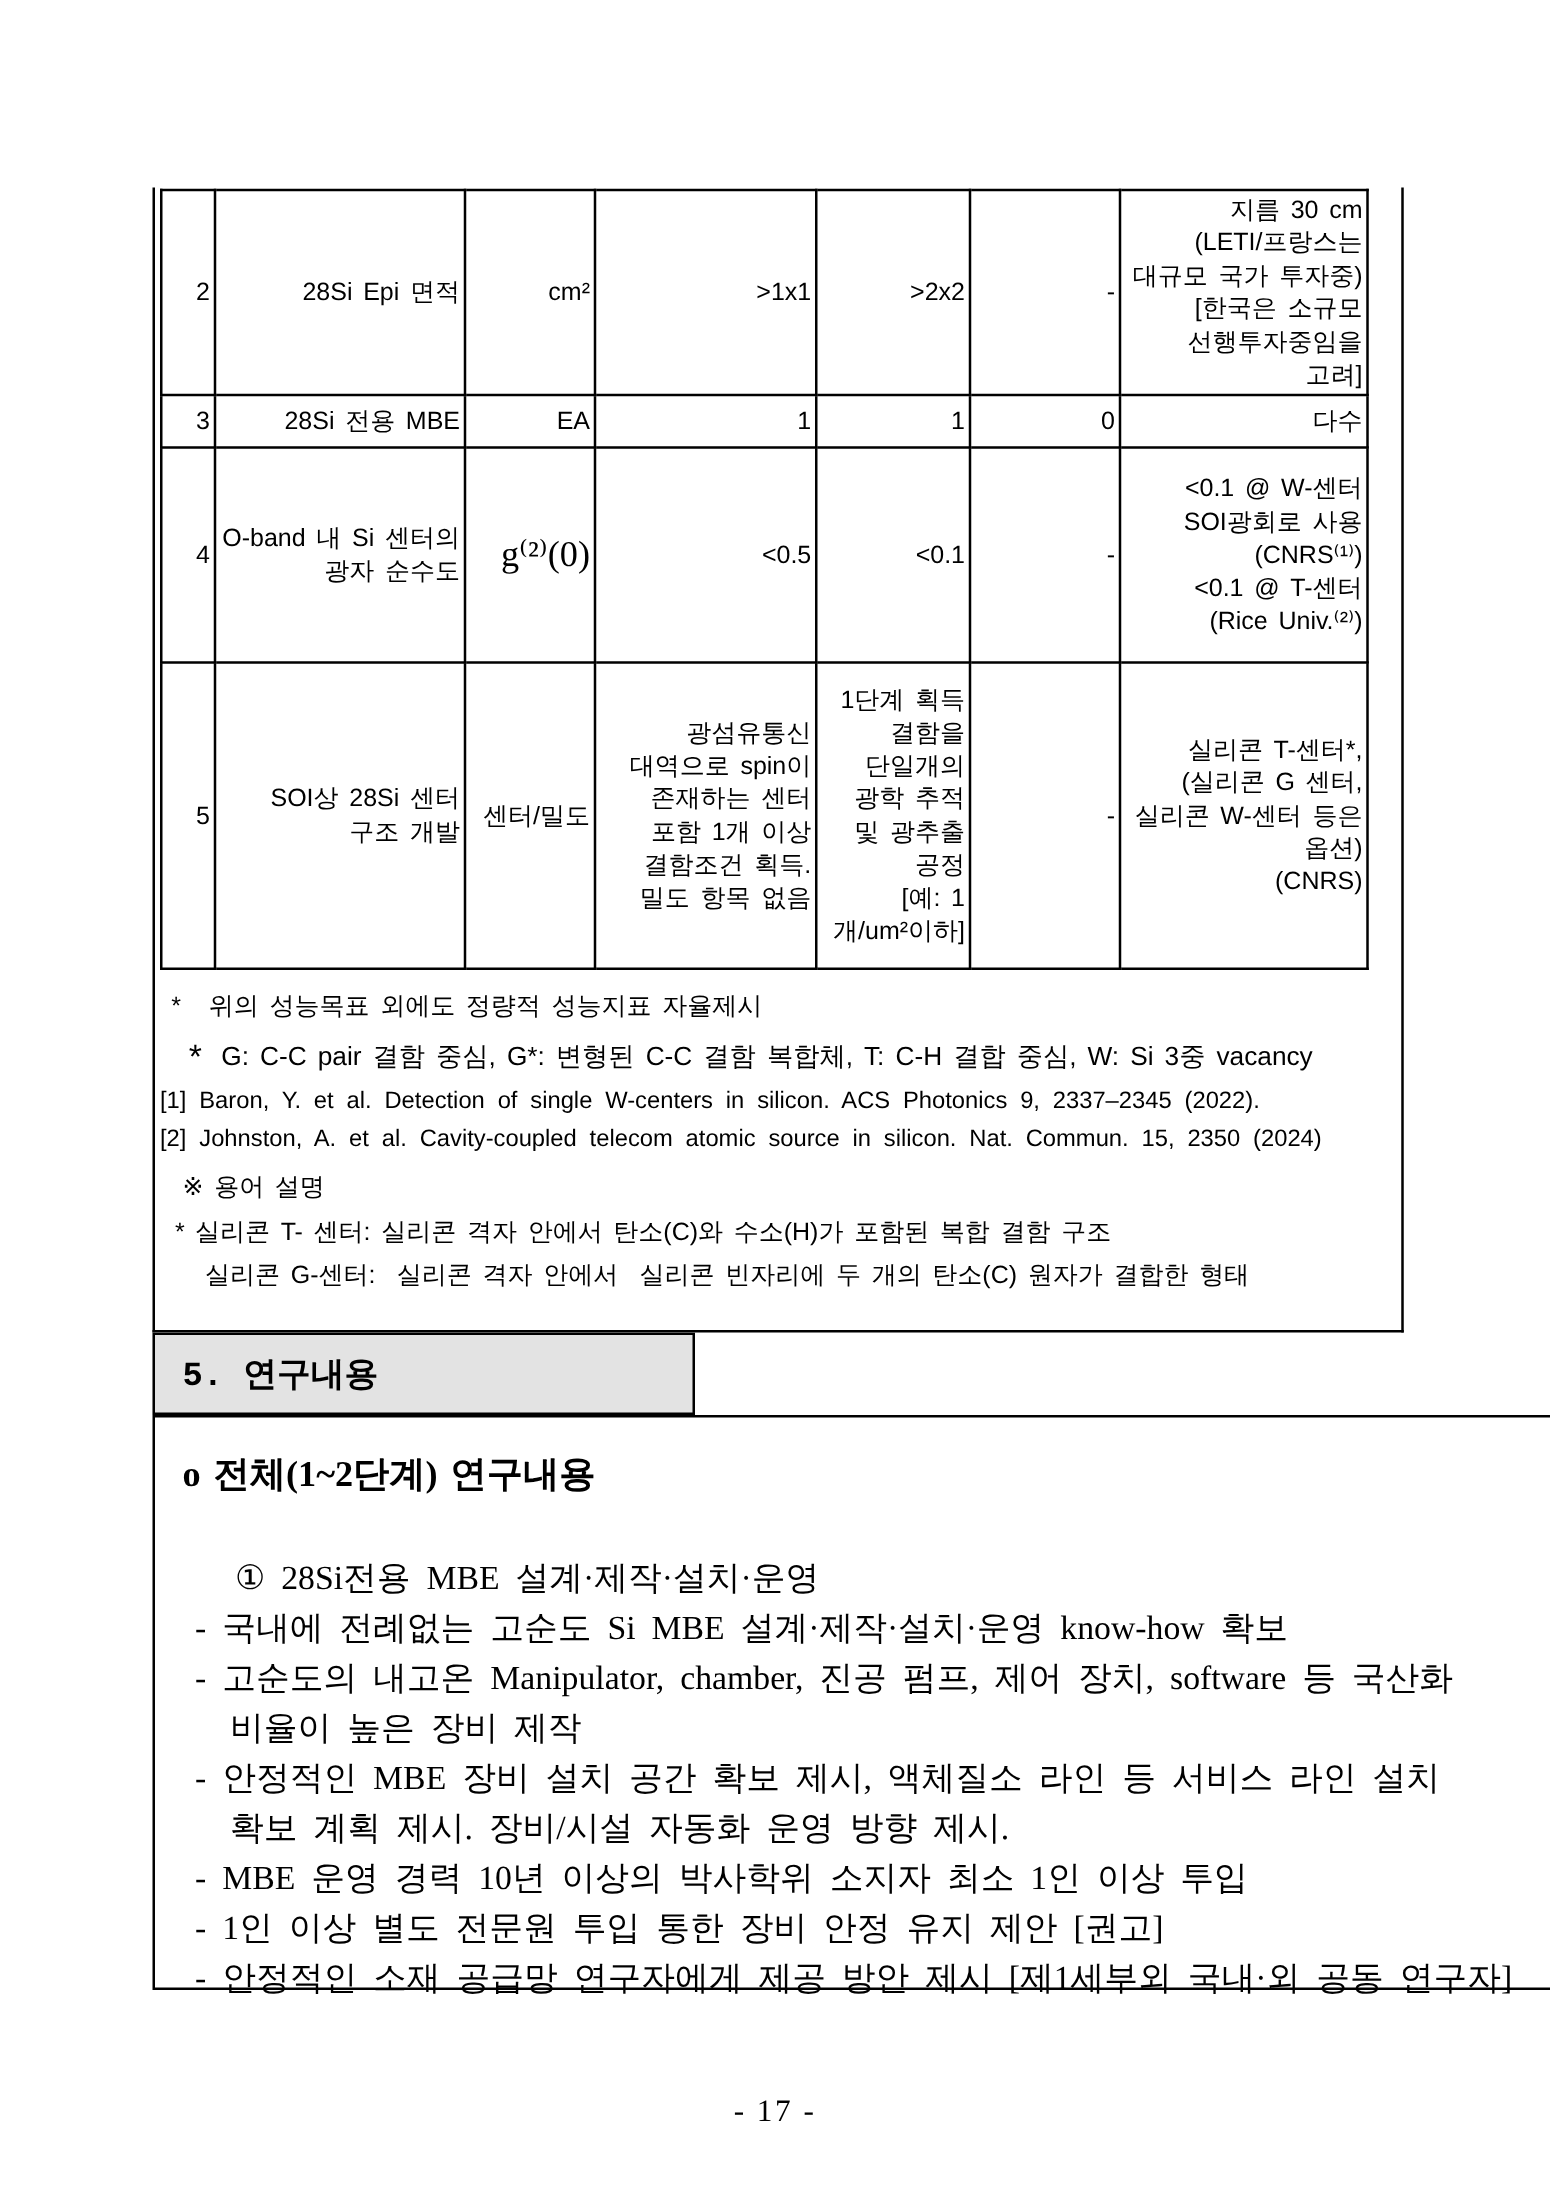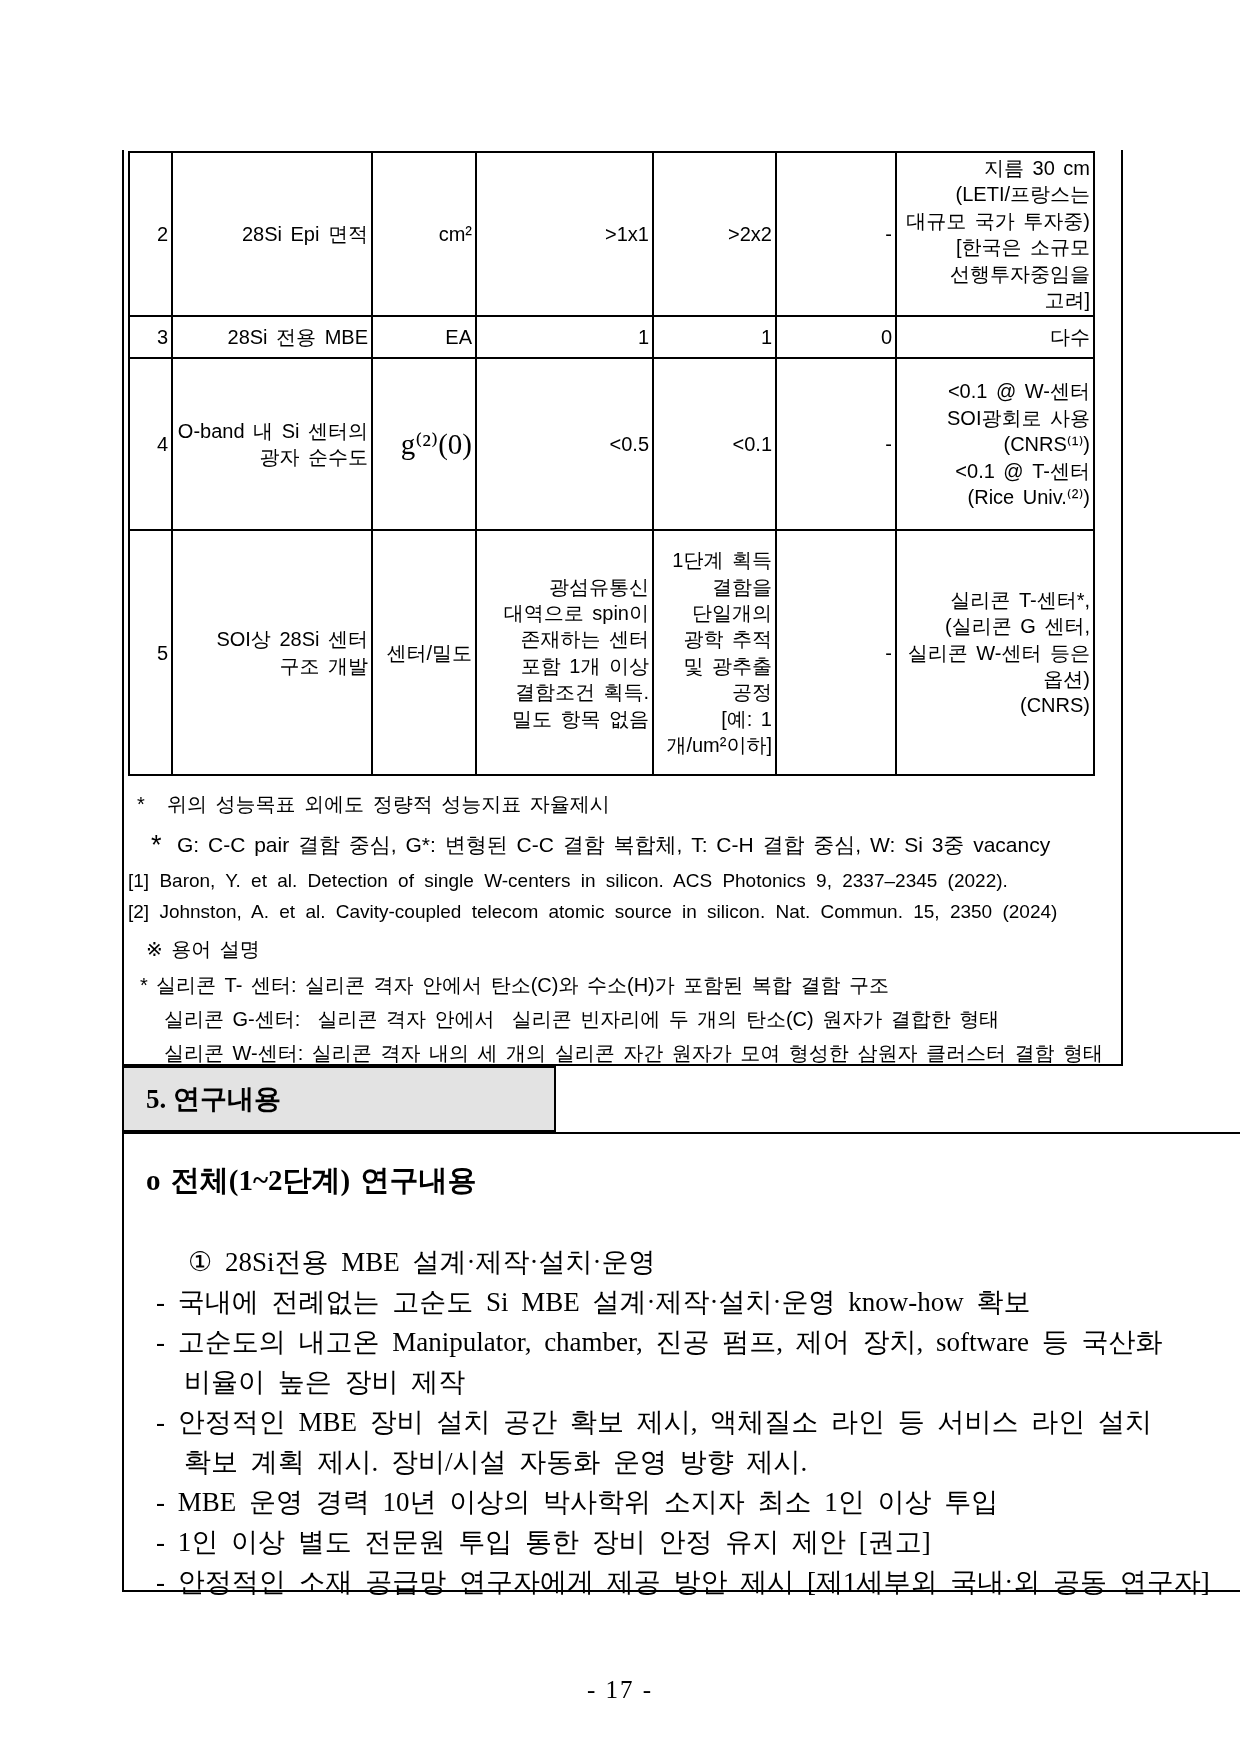--- a/index.html
+++ b/index.html
@@ -36,21 +36,21 @@
   .ref { margin:9px 0 0 4px; font-size:19px; word-spacing:5px; }
   .terms-header { margin:13px 0 0 22px; }
   .term1 { margin:9px 0 0 16px; }
   .term1 .star { display:inline-block; width:16px; }
   .term23 { margin:7px 0 0 40px; }
   
   .sectionBox {
     position:absolute; left:122px; top:1066px; width:434px; height:66px;
     background:#e3e3e3; border:2px solid #000; box-sizing:border-box;
     display:flex; align-items:center;
-    font-family:Liberation Serif, serif;
+    font-family:Liberation Mono, monospace;
     font-weight:bold; font-size:27px; padding-left:22px;
   }
   
   .boxB {
     position:absolute; left:122px; top:1132px; width:1161px; height:460px;
     border:2px solid #000; box-sizing:border-box;
     font-family:"Liberation Serif","DejaVu Serif",serif;
   }
   .body-heading {
     margin:26px 0 0 22px; font-size:29px; font-weight:bold; line-height:40px;
@@ -154,21 +154,20 @@
     </table>
 
     <div class="footnotes">
       <div class="fn-row fn1"><span class="star">*</span><span>위의 성능목표 외에도 정량적 성능지표 자율제시</span></div>
       <div class="fn-row fn2"><span class="star">*</span><span>G: C-C pair 결함 중심, G*: 변형된 C-C 결함 복합체, T: C-H 결합 중심, W: Si 3중 vacancy</span></div>
       <div class="fn-row ref">[1] Baron, Y. et al. Detection of single W-centers in silicon. ACS Photonics 9, 2337–2345 (2022).</div>
       <div class="fn-row ref">[2] Johnston, A. et al. Cavity-coupled telecom atomic source in silicon. Nat. Commun. 15, 2350 (2024)</div>
       <div class="fn-row terms-header">※ 용어 설명</div>
       <div class="fn-row term1"><span class="star">*</span><span>실리콘 T- 센터: 실리콘 격자 안에서 탄소(C)와 수소(H)가 포함된 복합 결함 구조</span></div>
       <div class="fn-row term23">실리콘 G-센터:  실리콘 격자 안에서  실리콘 빈자리에 두 개의 탄소(C) 원자가 결합한 형태</div>
-      <div class="fn-row term23">실리콘 W-센터: 실리콘 격자 내의 세 개의 실리콘 자간 원자가 모여 형성한 삼원자 클러스터 결함 형태</div>
     </div>
   </div>
 
   <div class="sectionBox">
     <span>5. 연구내용</span>
   </div>
 
   <div class="boxB">
     <div class="body-heading">o 전체(1~2단계) 연구내용</div>
     <div class="body-lines">

